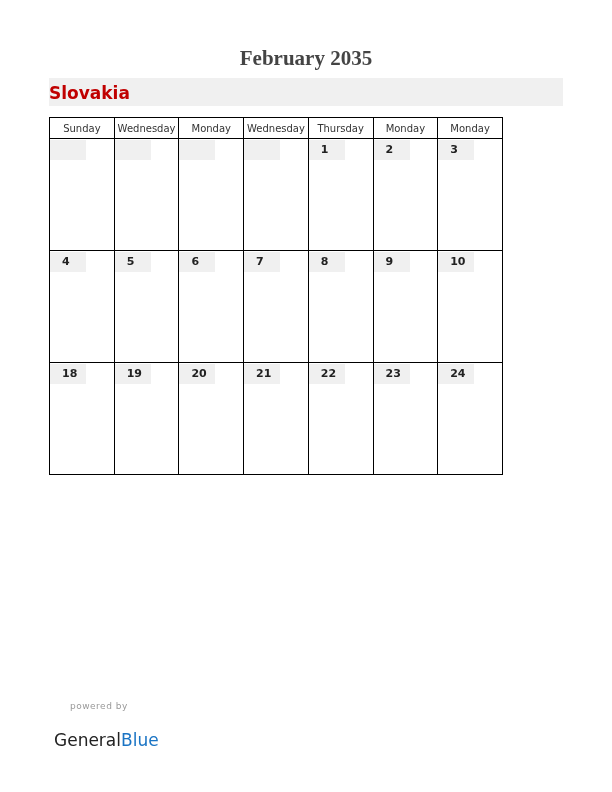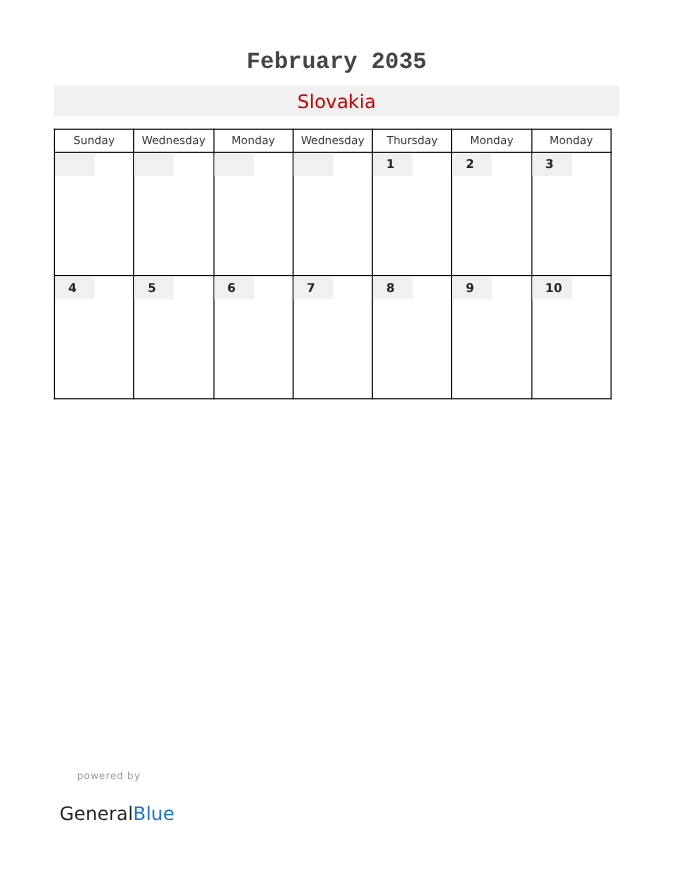--- a/index.html
+++ b/index.html
@@ -1,20 +1,20 @@
 <!DOCTYPE html>
 <html><head>
 <meta charset="utf-8">
 <style>
   html, body { margin:0; padding:0; background:#ffffff; }
   body { width:612px; height:792px; position:relative; font-family:"DejaVu Sans", sans-serif; overflow:hidden; }
-  .title { position:absolute; left:0; top:46px; width:612px; text-align:center; font-size:21px; font-weight:bold; color:#444444; font-family:Liberation Mono, monospace; }
+  .title { position:absolute; left:0; top:46px; width:612px; text-align:center; font-size:21px; font-weight:bold; color:#444444; font-family:Liberation Serif, serif; }
   .country-bar { position:absolute; left:49px; top:78px; width:514px; height:28px; background:#f0f0f0; }
-  .country { display:block; text-align:center; line-height:30px; font-size:17px; font-weight:normal; color:#c00000; }
-  table.cal { position:absolute; left:49px; top:117px; width:507px; border-collapse:collapse; table-layout:fixed; }
+  .country { display:block; text-align:left; line-height:30px; font-size:17px; font-weight:bold; color:#c00000; }
+  table.cal { position:absolute; left:49px; top:117px; width:454px; border-collapse:collapse; table-layout:fixed; }
   table.cal th { height:20px; border:1px solid #000; font-weight:normal; font-size:10px; color:#333; padding:0; text-align:center; }
   table.cal td { height:111px; border:1px solid #000; vertical-align:top; padding:0; position:relative; }
   .daynum { display:block; width:36px; height:20px; background:#f0f0f0; font-size:11px; font-weight:bold; color:#222; line-height:20px; text-indent:12px; margin-top:1px; }
   .powered { position:absolute; left:70px; top:701px; font-size:9px; color:#999; letter-spacing:0.5px; }
   .brand { position:absolute; left:54px; top:730px; font-size:17px; color:#222; }
   .brand .blue { color:#1a74c4; }
 </style>
 </head>
 <body>
 
@@ -75,17 +75,40 @@
         <td>
           <span class="daynum">8</span>
         </td>
         <td>
           <span class="daynum">9</span>
         </td>
         <td>
           <span class="daynum">10</span>
         </td>
       </tr>
+      <tr>
+        <td>
+          <span class="daynum">18</span>
+        </td>
+        <td>
+          <span class="daynum">19</span>
+        </td>
+        <td>
+          <span class="daynum">20</span>
+        </td>
+        <td>
+          <span class="daynum">21</span>
+        </td>
+        <td>
+          <span class="daynum">22</span>
+        </td>
+        <td>
+          <span class="daynum">23</span>
+        </td>
+        <td>
+          <span class="daynum">24</span>
+        </td>
+      </tr>
     </tbody>
 </table>
 
 <div class="powered">powered by</div>
 <div class="brand"><span>General</span><span class="blue">Blue</span></div>
 
 </body></html>

